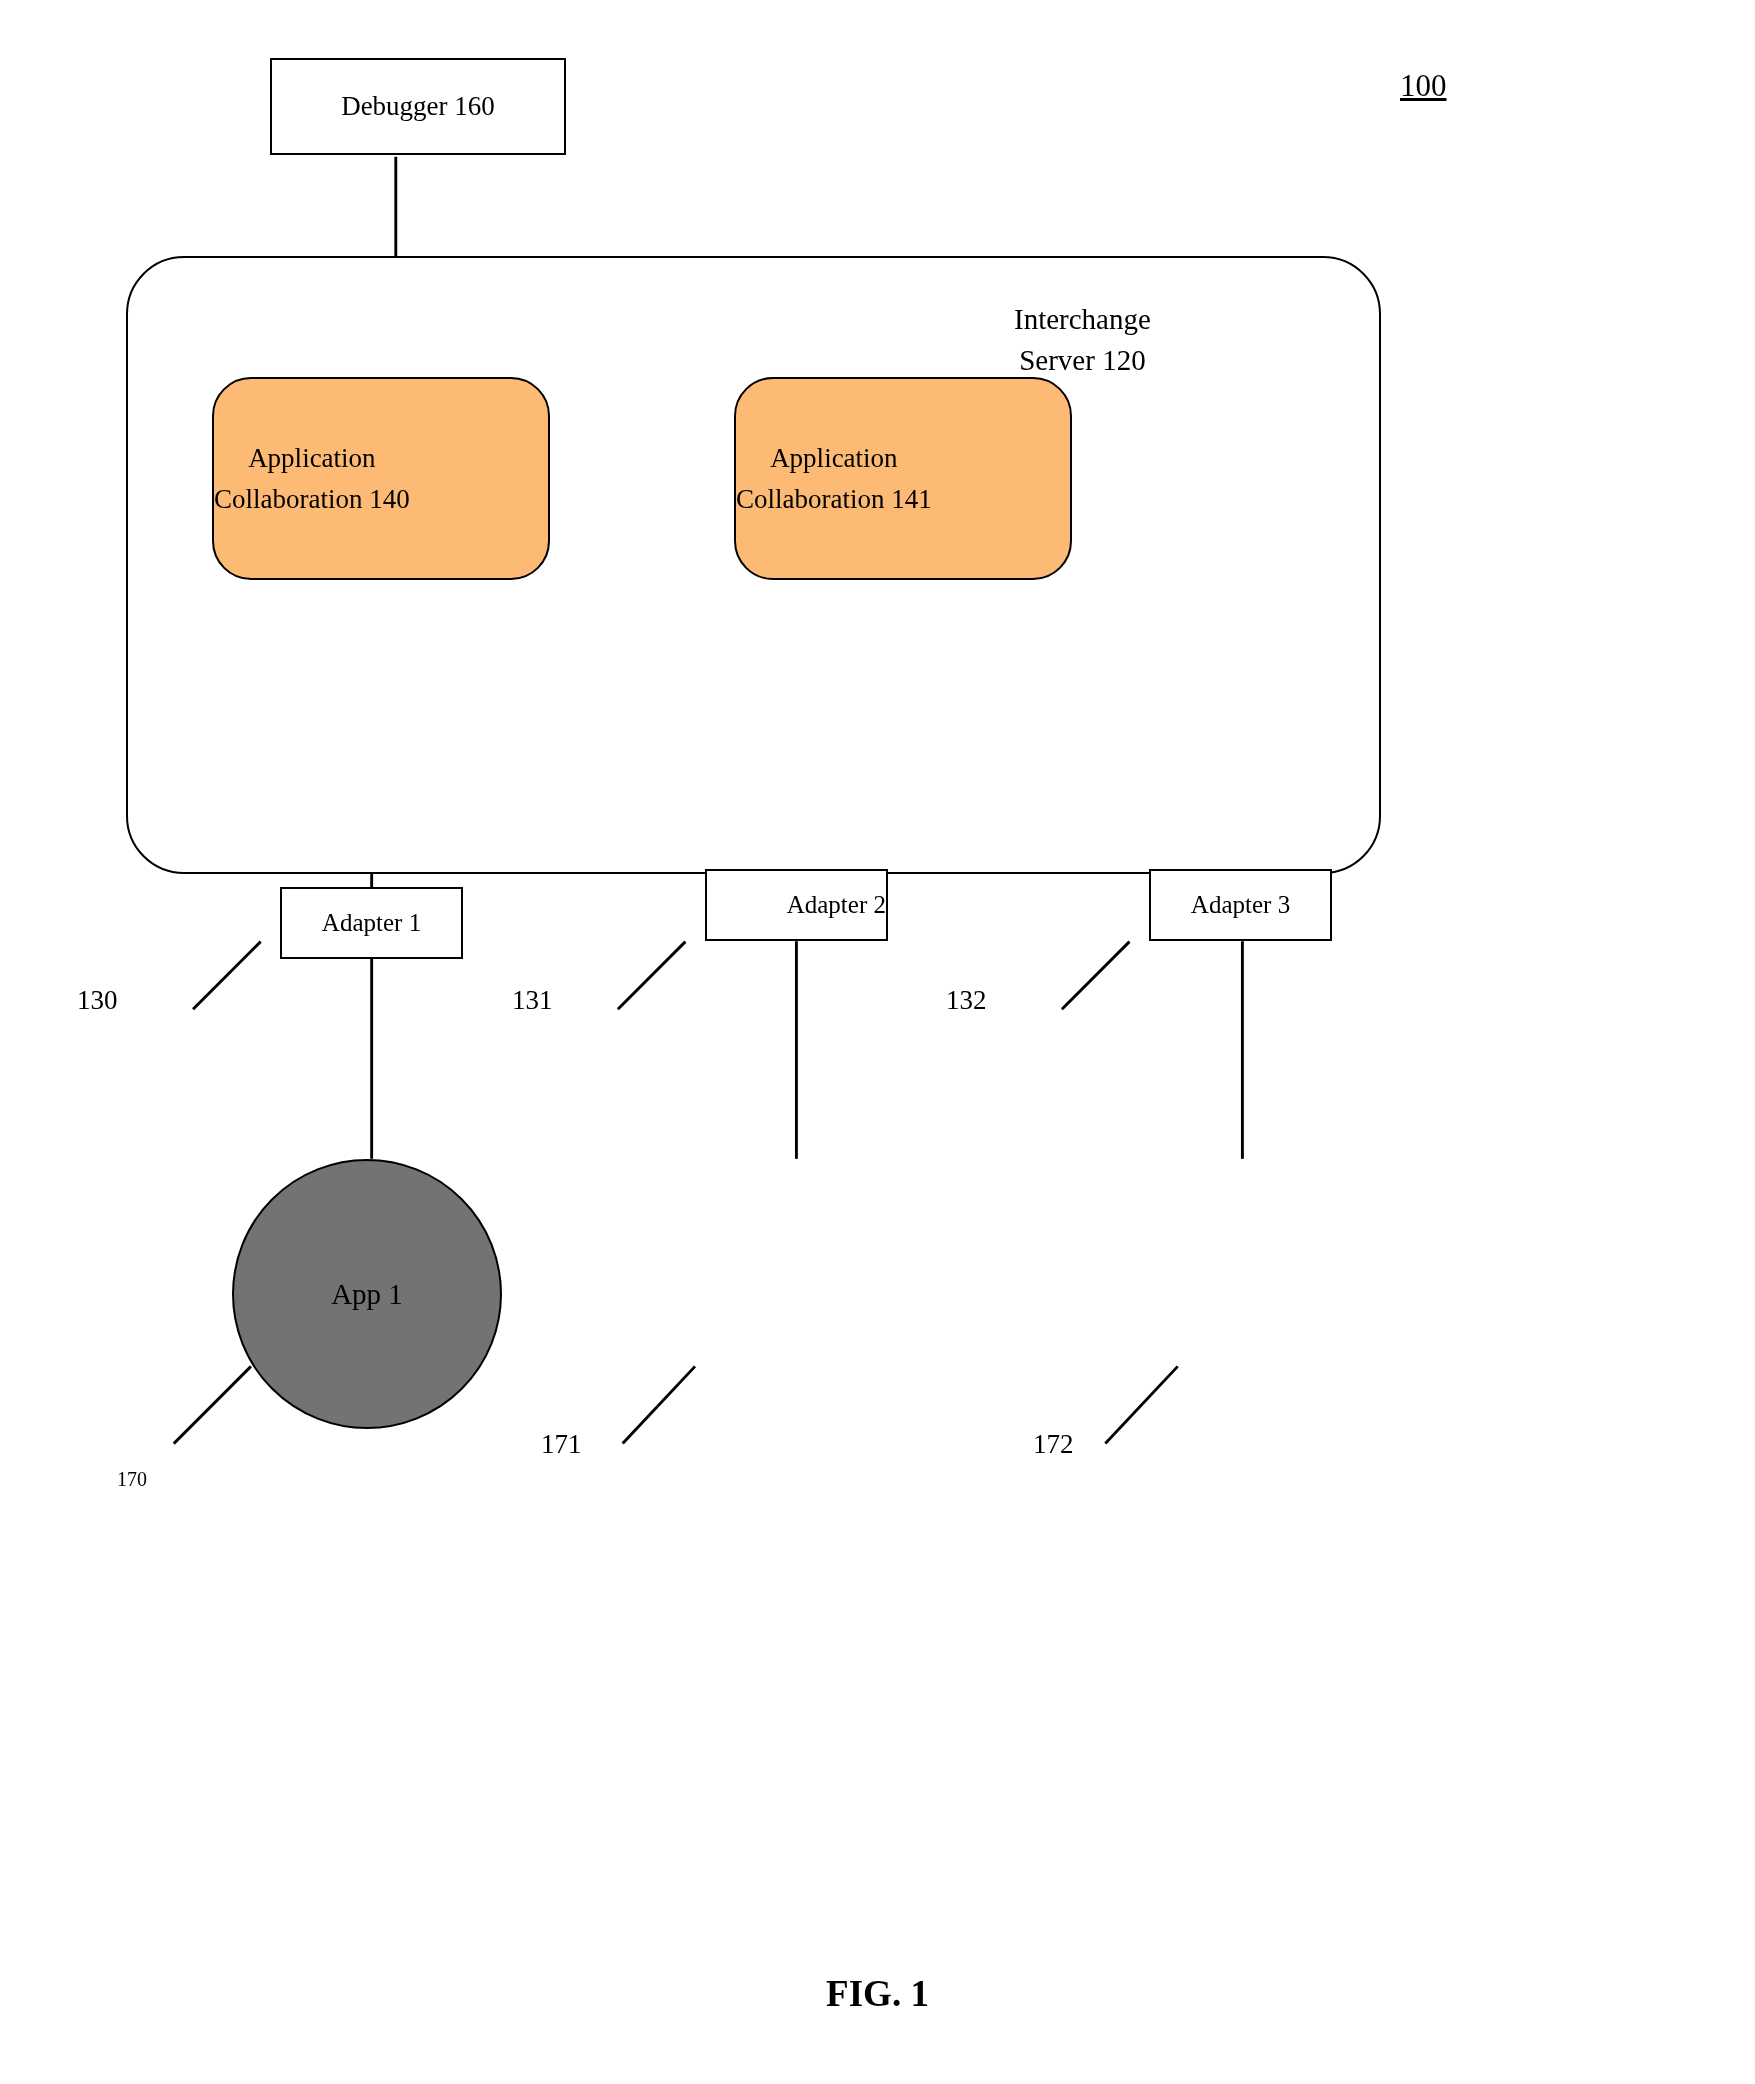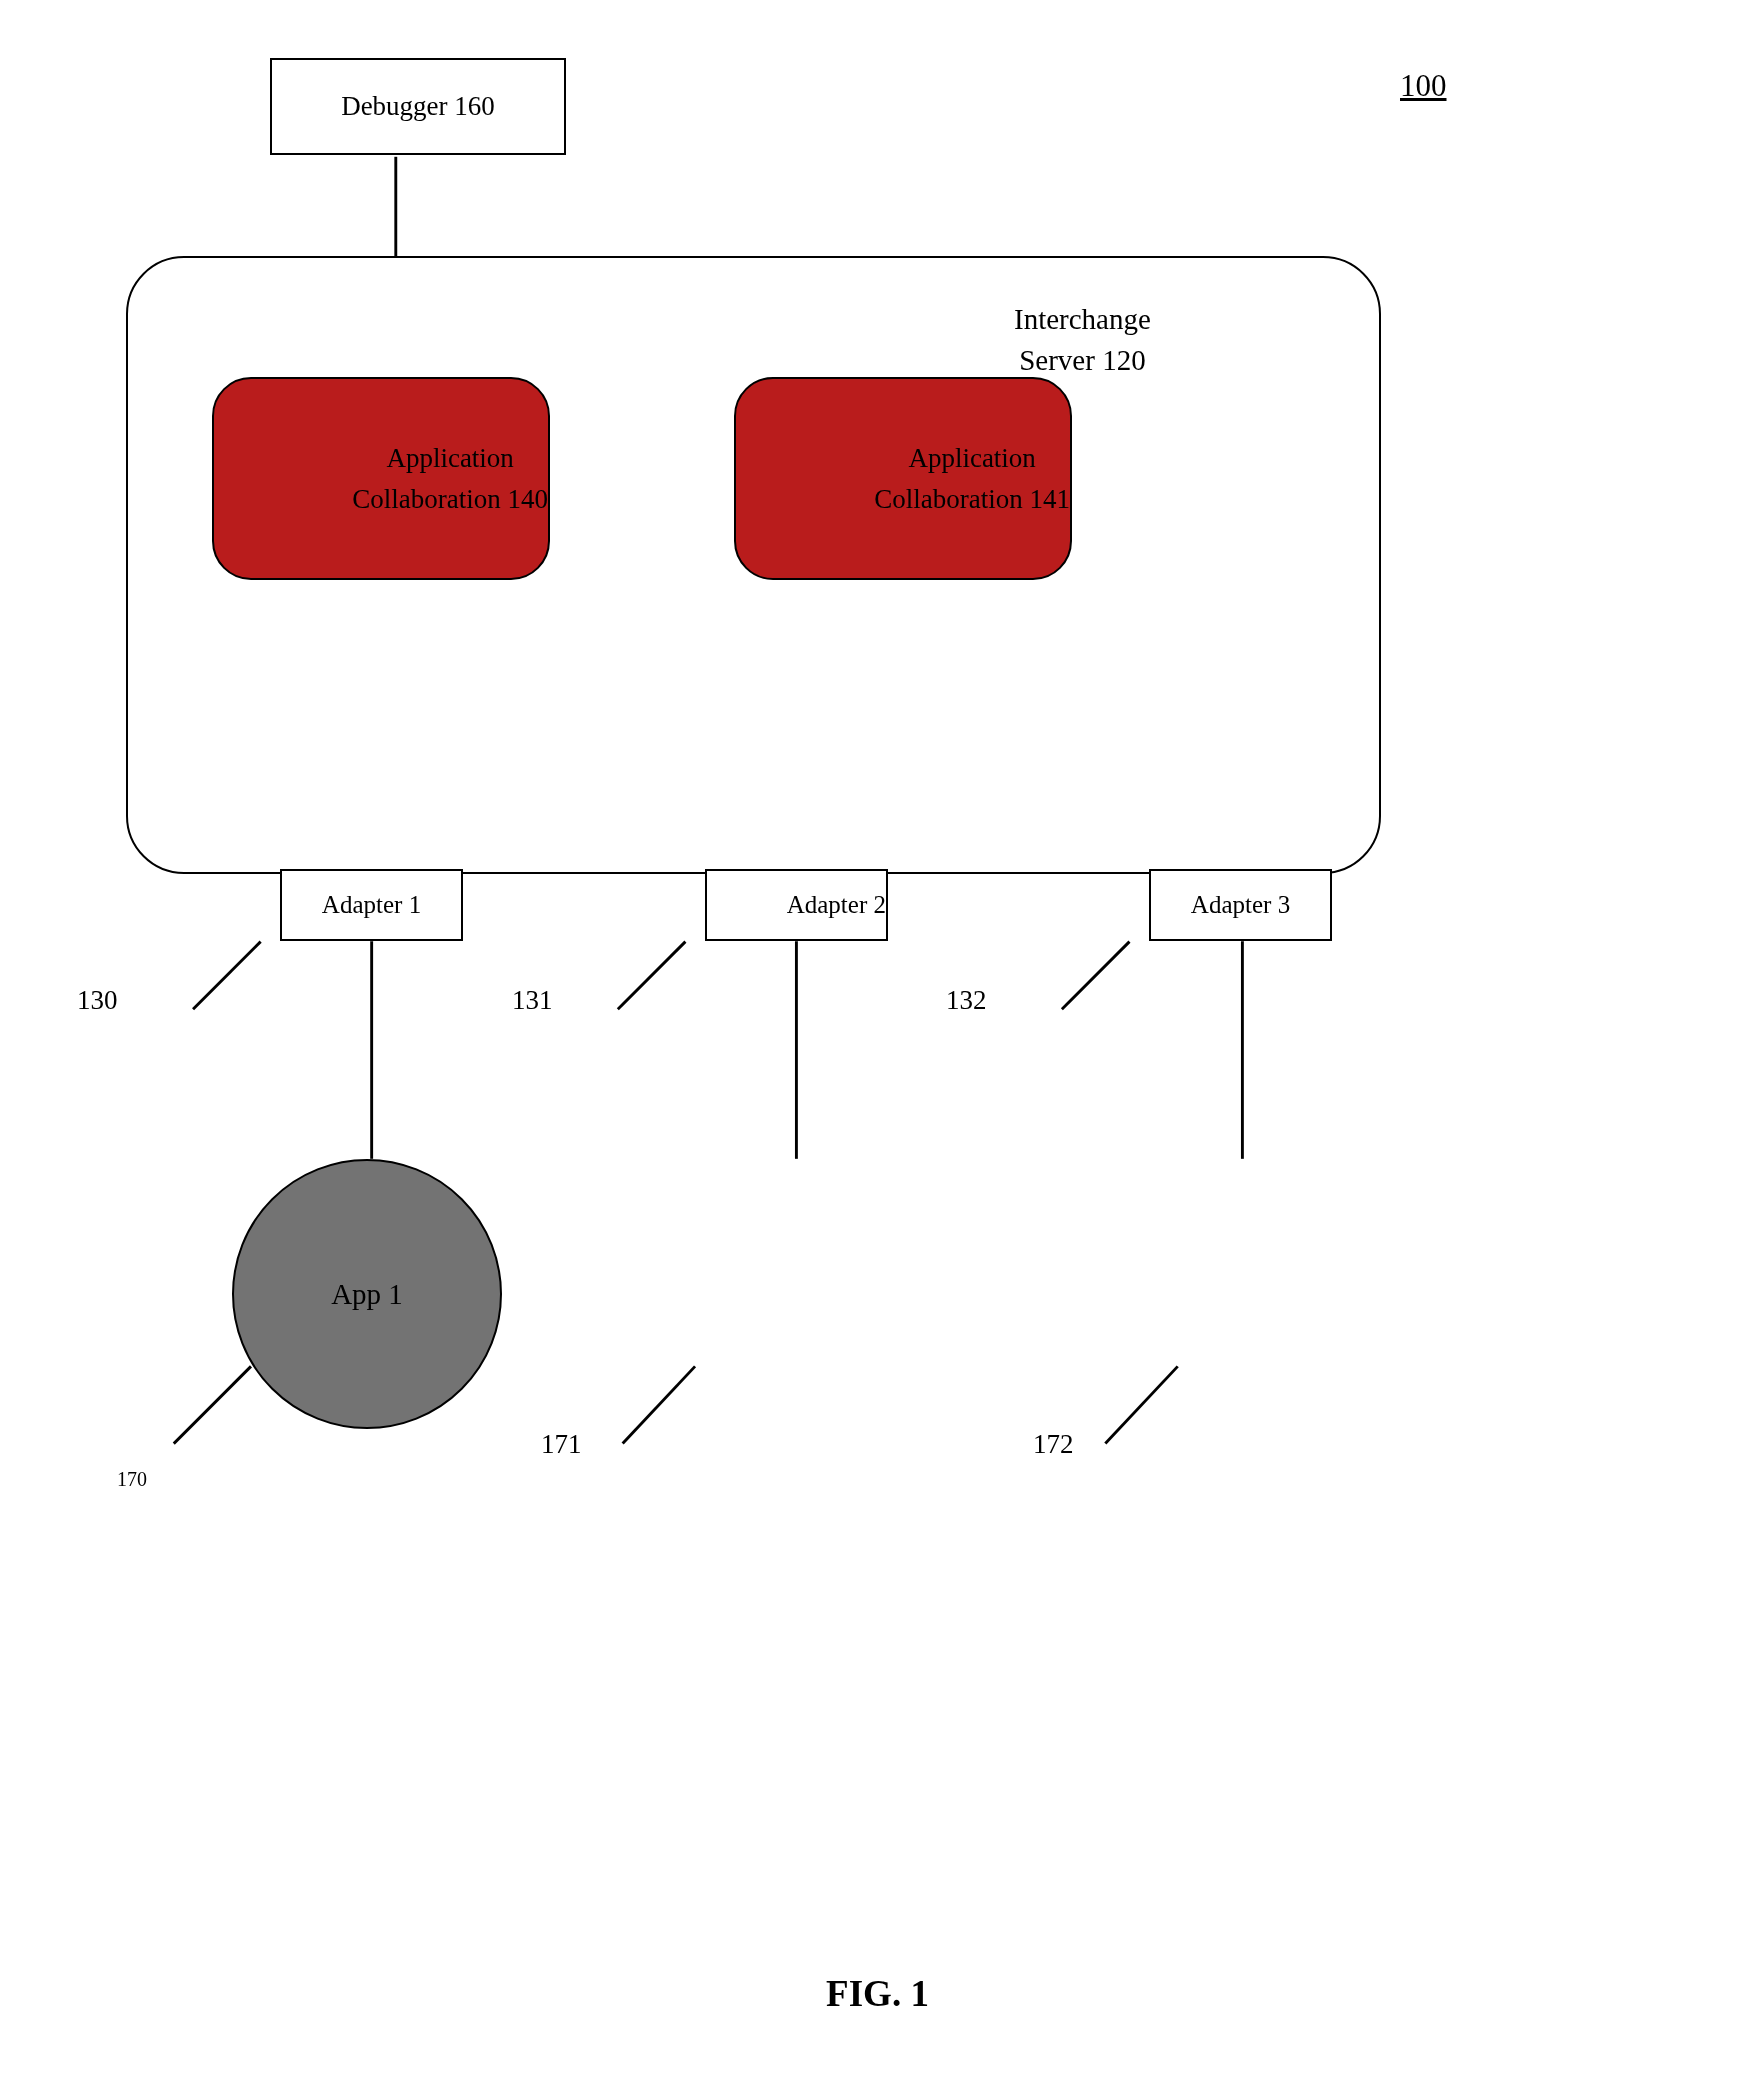--- a/index.html
+++ b/index.html
@@ -64,24 +64,24 @@
       font-size: 29px;
       text-align: center;
       line-height: 1.4;
     }
 
     
     .app-collab-box {
       position: absolute;
       border: 2.9px solid #000;
       border-radius: 39px;
-      background: #b91c1c;
-      display: flex;
-      align-items: center;
-      justify-content: flex-end;
+      background: #fdba74;
+      display: flex;
+      align-items: center;
+      justify-content: flex-start;
       text-align: center;
       font-size: 27px;
       line-height: 1.5;
     }
 
     .app-collab-140 {
       top: 377px;
       left: 212px;
       width: 338px;
       height: 203px;
@@ -100,21 +100,21 @@
       border: 2.9px solid #000;
       background: #fff;
       display: flex;
       align-items: center;
       justify-content: center;
       font-size: 25px;
       width: 183px;
       height: 72px;
     }
 
-    .adapter-1 { top: 869px; left: 280px; justify-content: center; }
+    .adapter-1 { top: 887px; left: 280px; justify-content: center; }
     .adapter-2 { top: 869px; left: 705px; justify-content: flex-end; }
     .adapter-3 { top: 869px; left: 1149px; }
 
     
     .ref-130 {
       position: absolute;
       top: 985px;
       left: 77px;
       font-size: 27px;
     }

